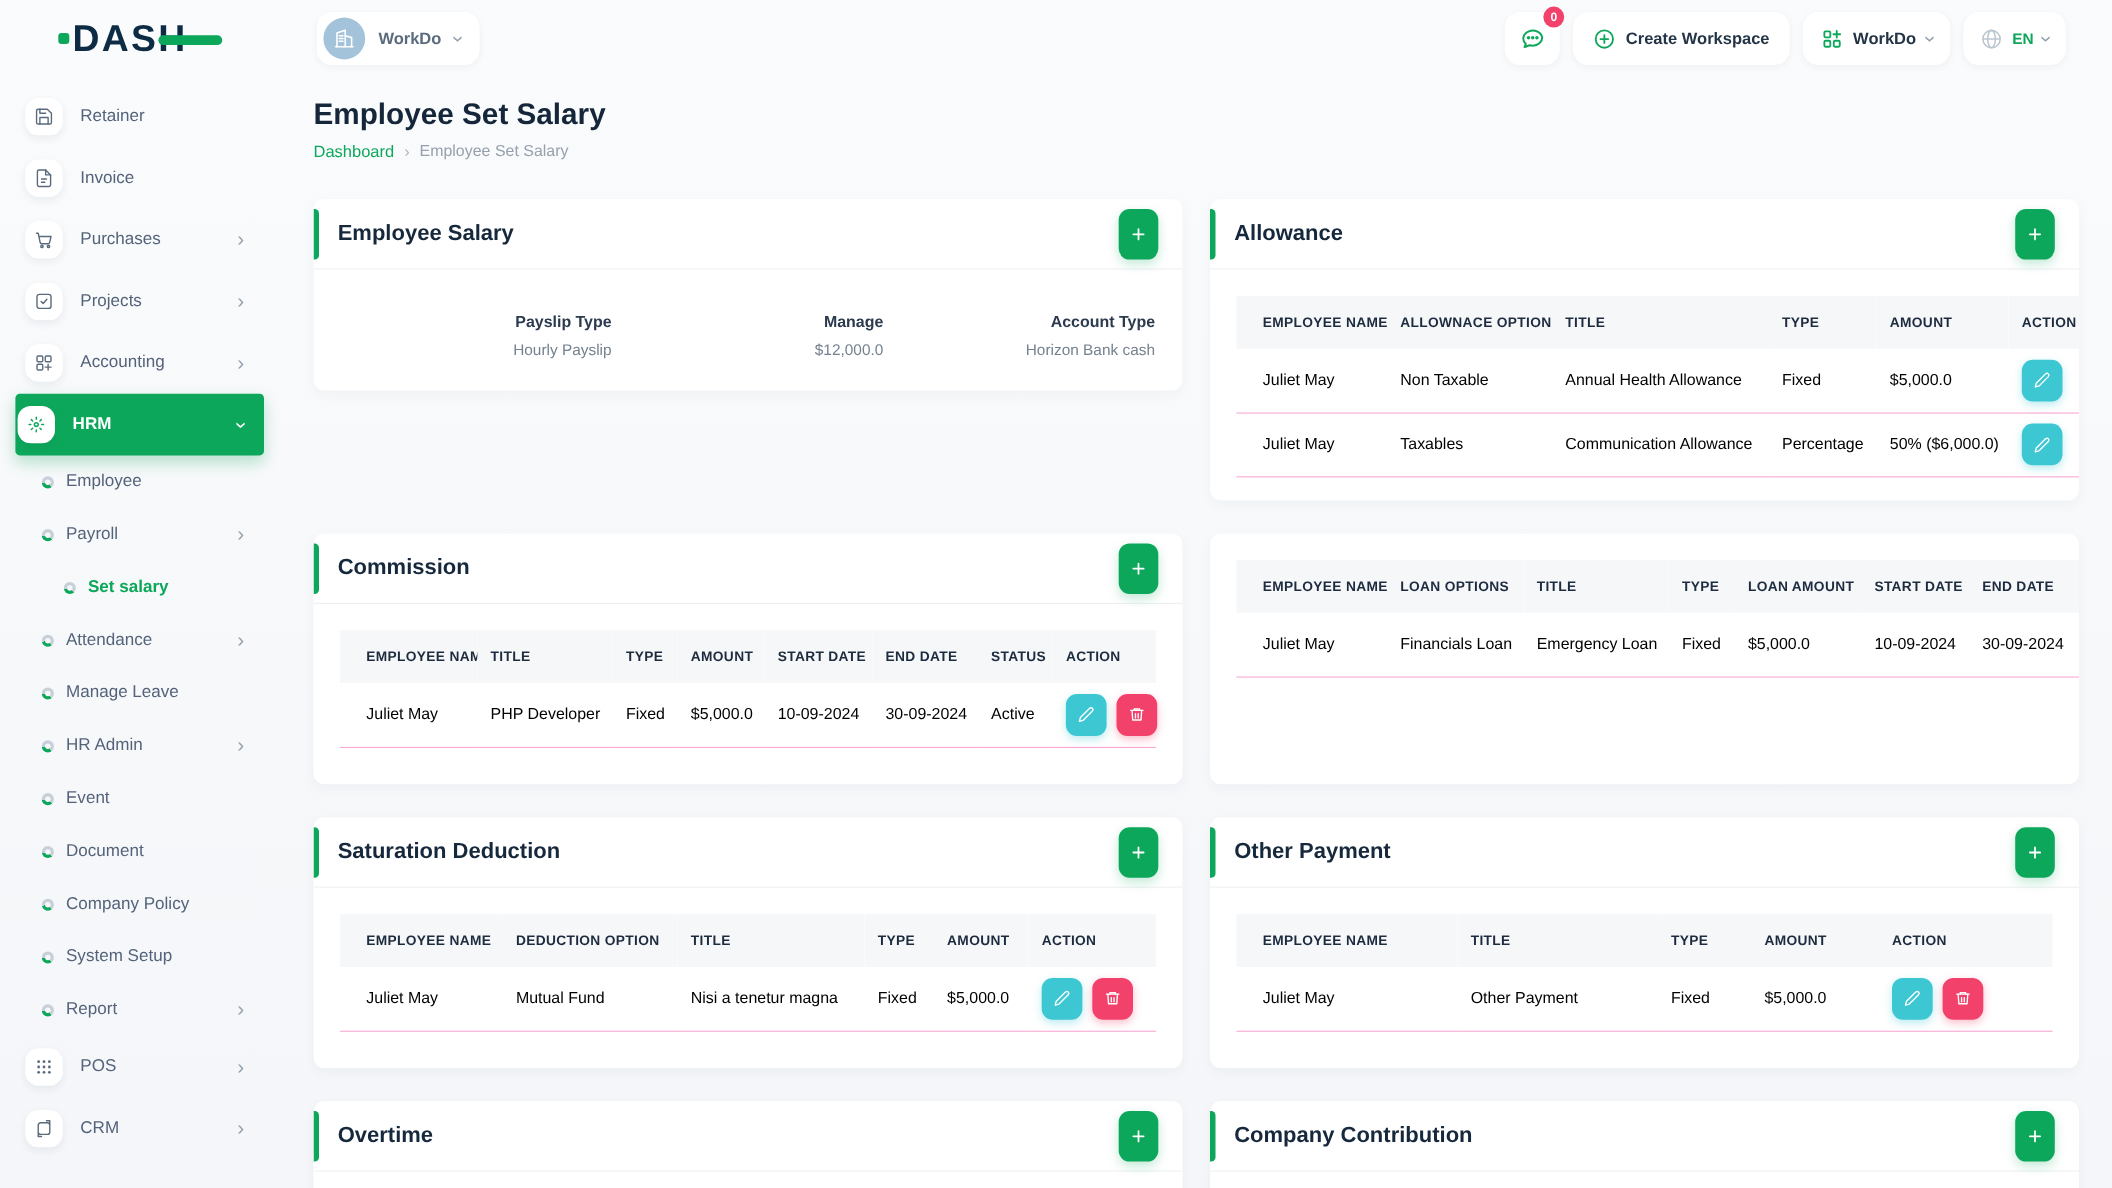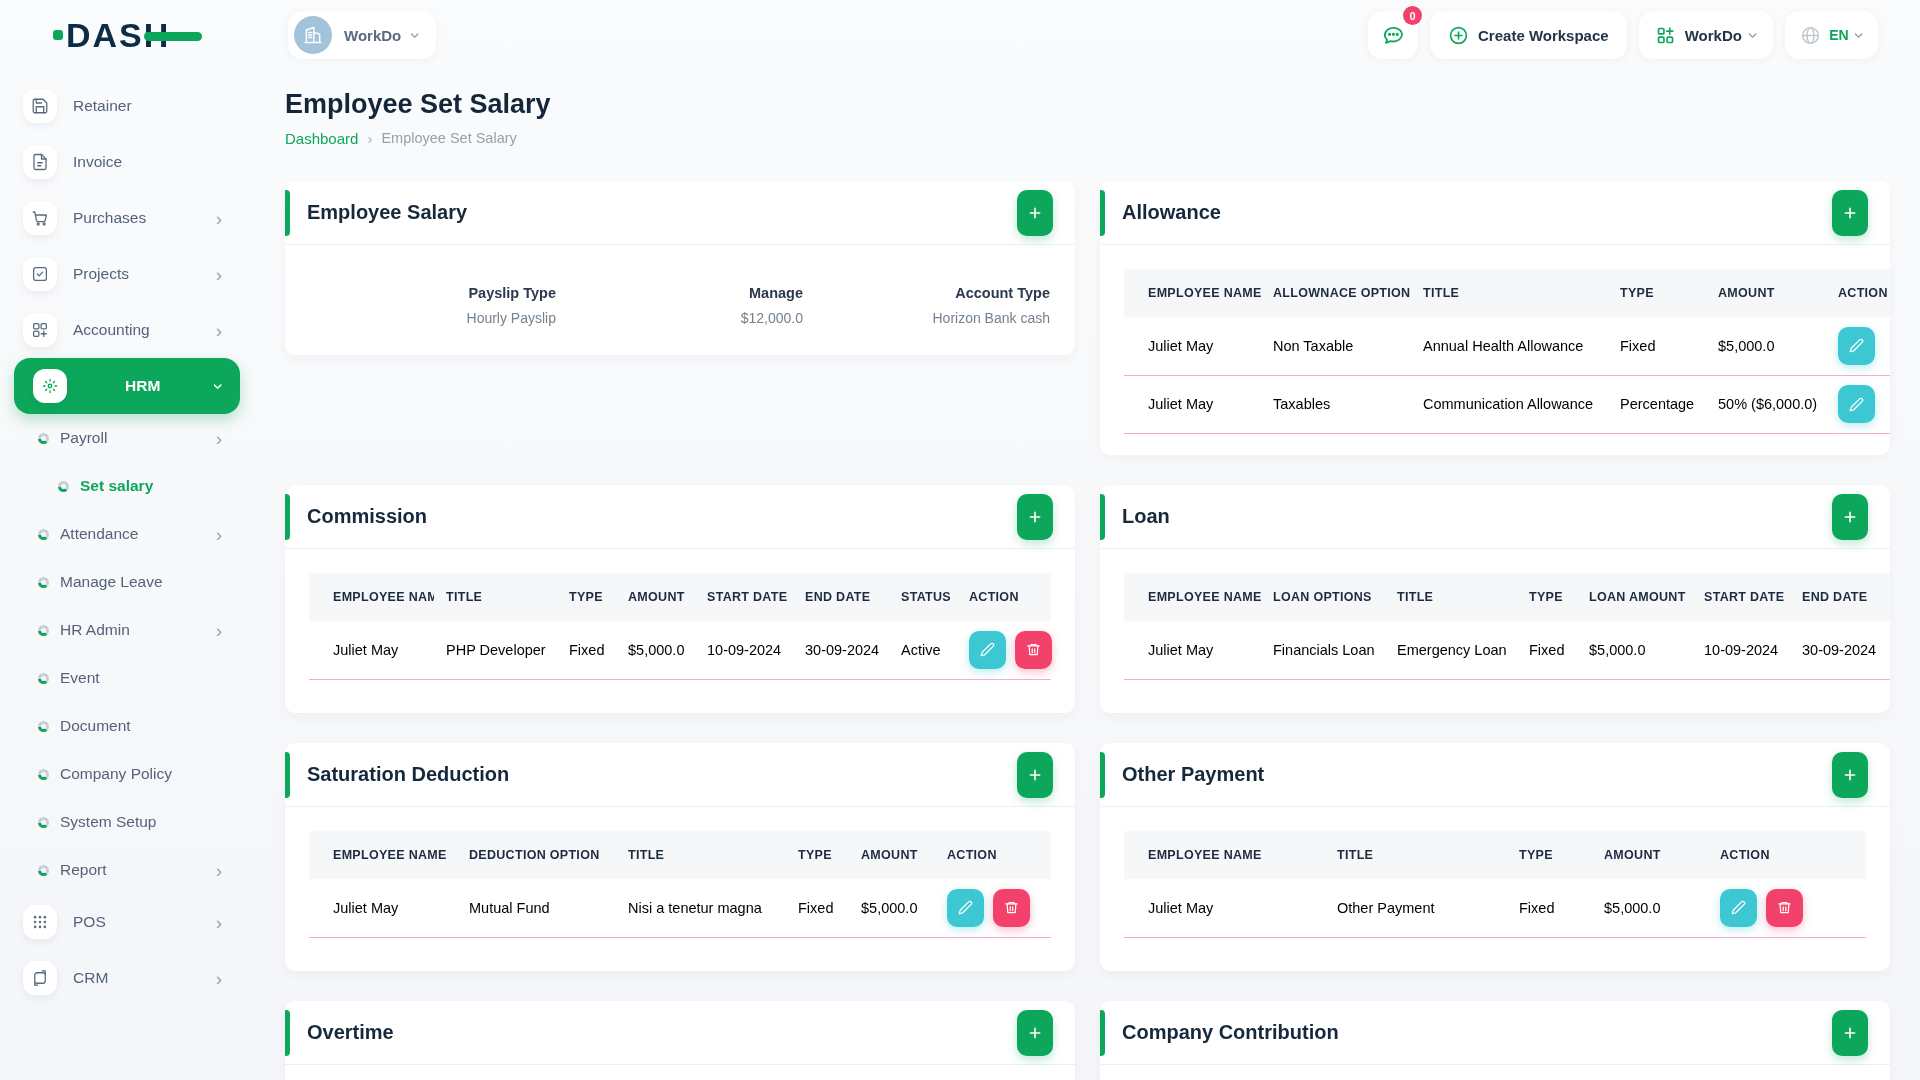--- a/index.html
+++ b/index.html
@@ -38,22 +38,22 @@
   .chev.down { display:inline-block; transform:rotate(90deg); }
 
   
   .sidebar { position:absolute; left:0; top:70px; width:240px; padding-top:8px; }
   .side-item { height:56px; display:flex; align-items:center; padding-left:23px; position:relative; cursor:pointer; }
   .ibox { width:34px; height:34px; border-radius:12px; background:#fff; box-shadow:0 3px 8px rgba(15,40,70,.07);
     display:flex; align-items:center; justify-content:center; margin-right:16px; flex:none; }
   .side-label { font-size:15.5px; font-weight:500; color:#54637a; }
   .side-item .chev { position:absolute; right:18px; }
 
-  .side-item.hrm-active { background:#0da75b; border-radius:16px; margin-left:14px; padding-left:19px;
-    box-shadow:0 6px 14px rgba(13,167,91,.28);gap:42px; }
+  .side-item.hrm-active { background:#0da75b; border-radius:4px; margin-left:14px; padding-left:2px;
+    box-shadow:0 6px 14px rgba(13,167,91,.28); }
   .hrm-active .side-label { color:#fff; font-weight:700; }
   .hrm-active .chev { color:#fff; }
 
   .side-sub { height:48px; display:flex; align-items:center; position:relative; cursor:pointer; }
   .side-sub.lvl1 { padding-left:38px; }
   .side-sub.lvl2 { padding-left:58px; }
   .side-sub .lbl { font-size:15.5px; font-weight:500; color:#54637a; margin-left:11px; }
   .side-sub.active .lbl { color:#0da75b; font-weight:600; }
   .side-sub .chev { position:absolute; right:18px; }
   .donut { width:11px; height:11px; border-radius:50%; flex:none; position:relative;
@@ -230,20 +230,24 @@
         <circle cx="12" cy="12" r="2.3"></circle>
         <path d="M12 3.2v2.2M12 18.6v2.2M3.2 12h2.2M18.6 12h2.2"></path>
         <path d="M6 6l1.6 1.6M18 6l-1.6 1.6M6 18l1.6-1.6M18 18l-1.6-1.6"></path>
       </svg>
     </span>
     <span class="side-label">HRM</span>
     <span class="chev down">›</span>
   </div>
 
   <div>
+      <div class="side-sub lvl1">
+        <span class="donut"></span>
+        <span class="lbl">Employee</span>
+      </div>
       <div class="side-sub lvl1">
         <span class="donut"></span>
         <span class="lbl">Payroll</span>
         <span class="chev">›</span>
       </div>
       <div class="side-sub lvl2 active">
         <span class="donut"></span>
         <span class="lbl">Set salary</span>
       </div>
       <div class="side-sub lvl1">
@@ -467,29 +471,20 @@
                       <path d="M10 11v6M14 11v6"></path>
                     </svg>
                   </button></td>
               </tr>
             </tbody>
           </table>
       </div>
     </section>
 
     <section class="card h228">
-      <header class="card-head">
-        <span class="accent"></span>
-        <h2 class="card-title">Loan</h2>
-        <button class="add-btn">
-          <svg width="16" height="16" viewBox="0 0 24 24" fill="none" stroke="#fff" stroke-width="2.4" stroke-linecap="round">
-              <path d="M12 5v14M5 12h14"></path>
-            </svg>
-        </button>
-      </header>
       <div class="card-body">
         <table class="tbl" style="width: 776px;">
             <colgroup>
               <col style="width: 137px;">
               <col style="width: 124px;">
               <col style="width: 132px;">
               <col style="width: 60px;">
               <col style="width: 115px;">
               <col style="width: 98px;">
               <col style="width: 110px;">

